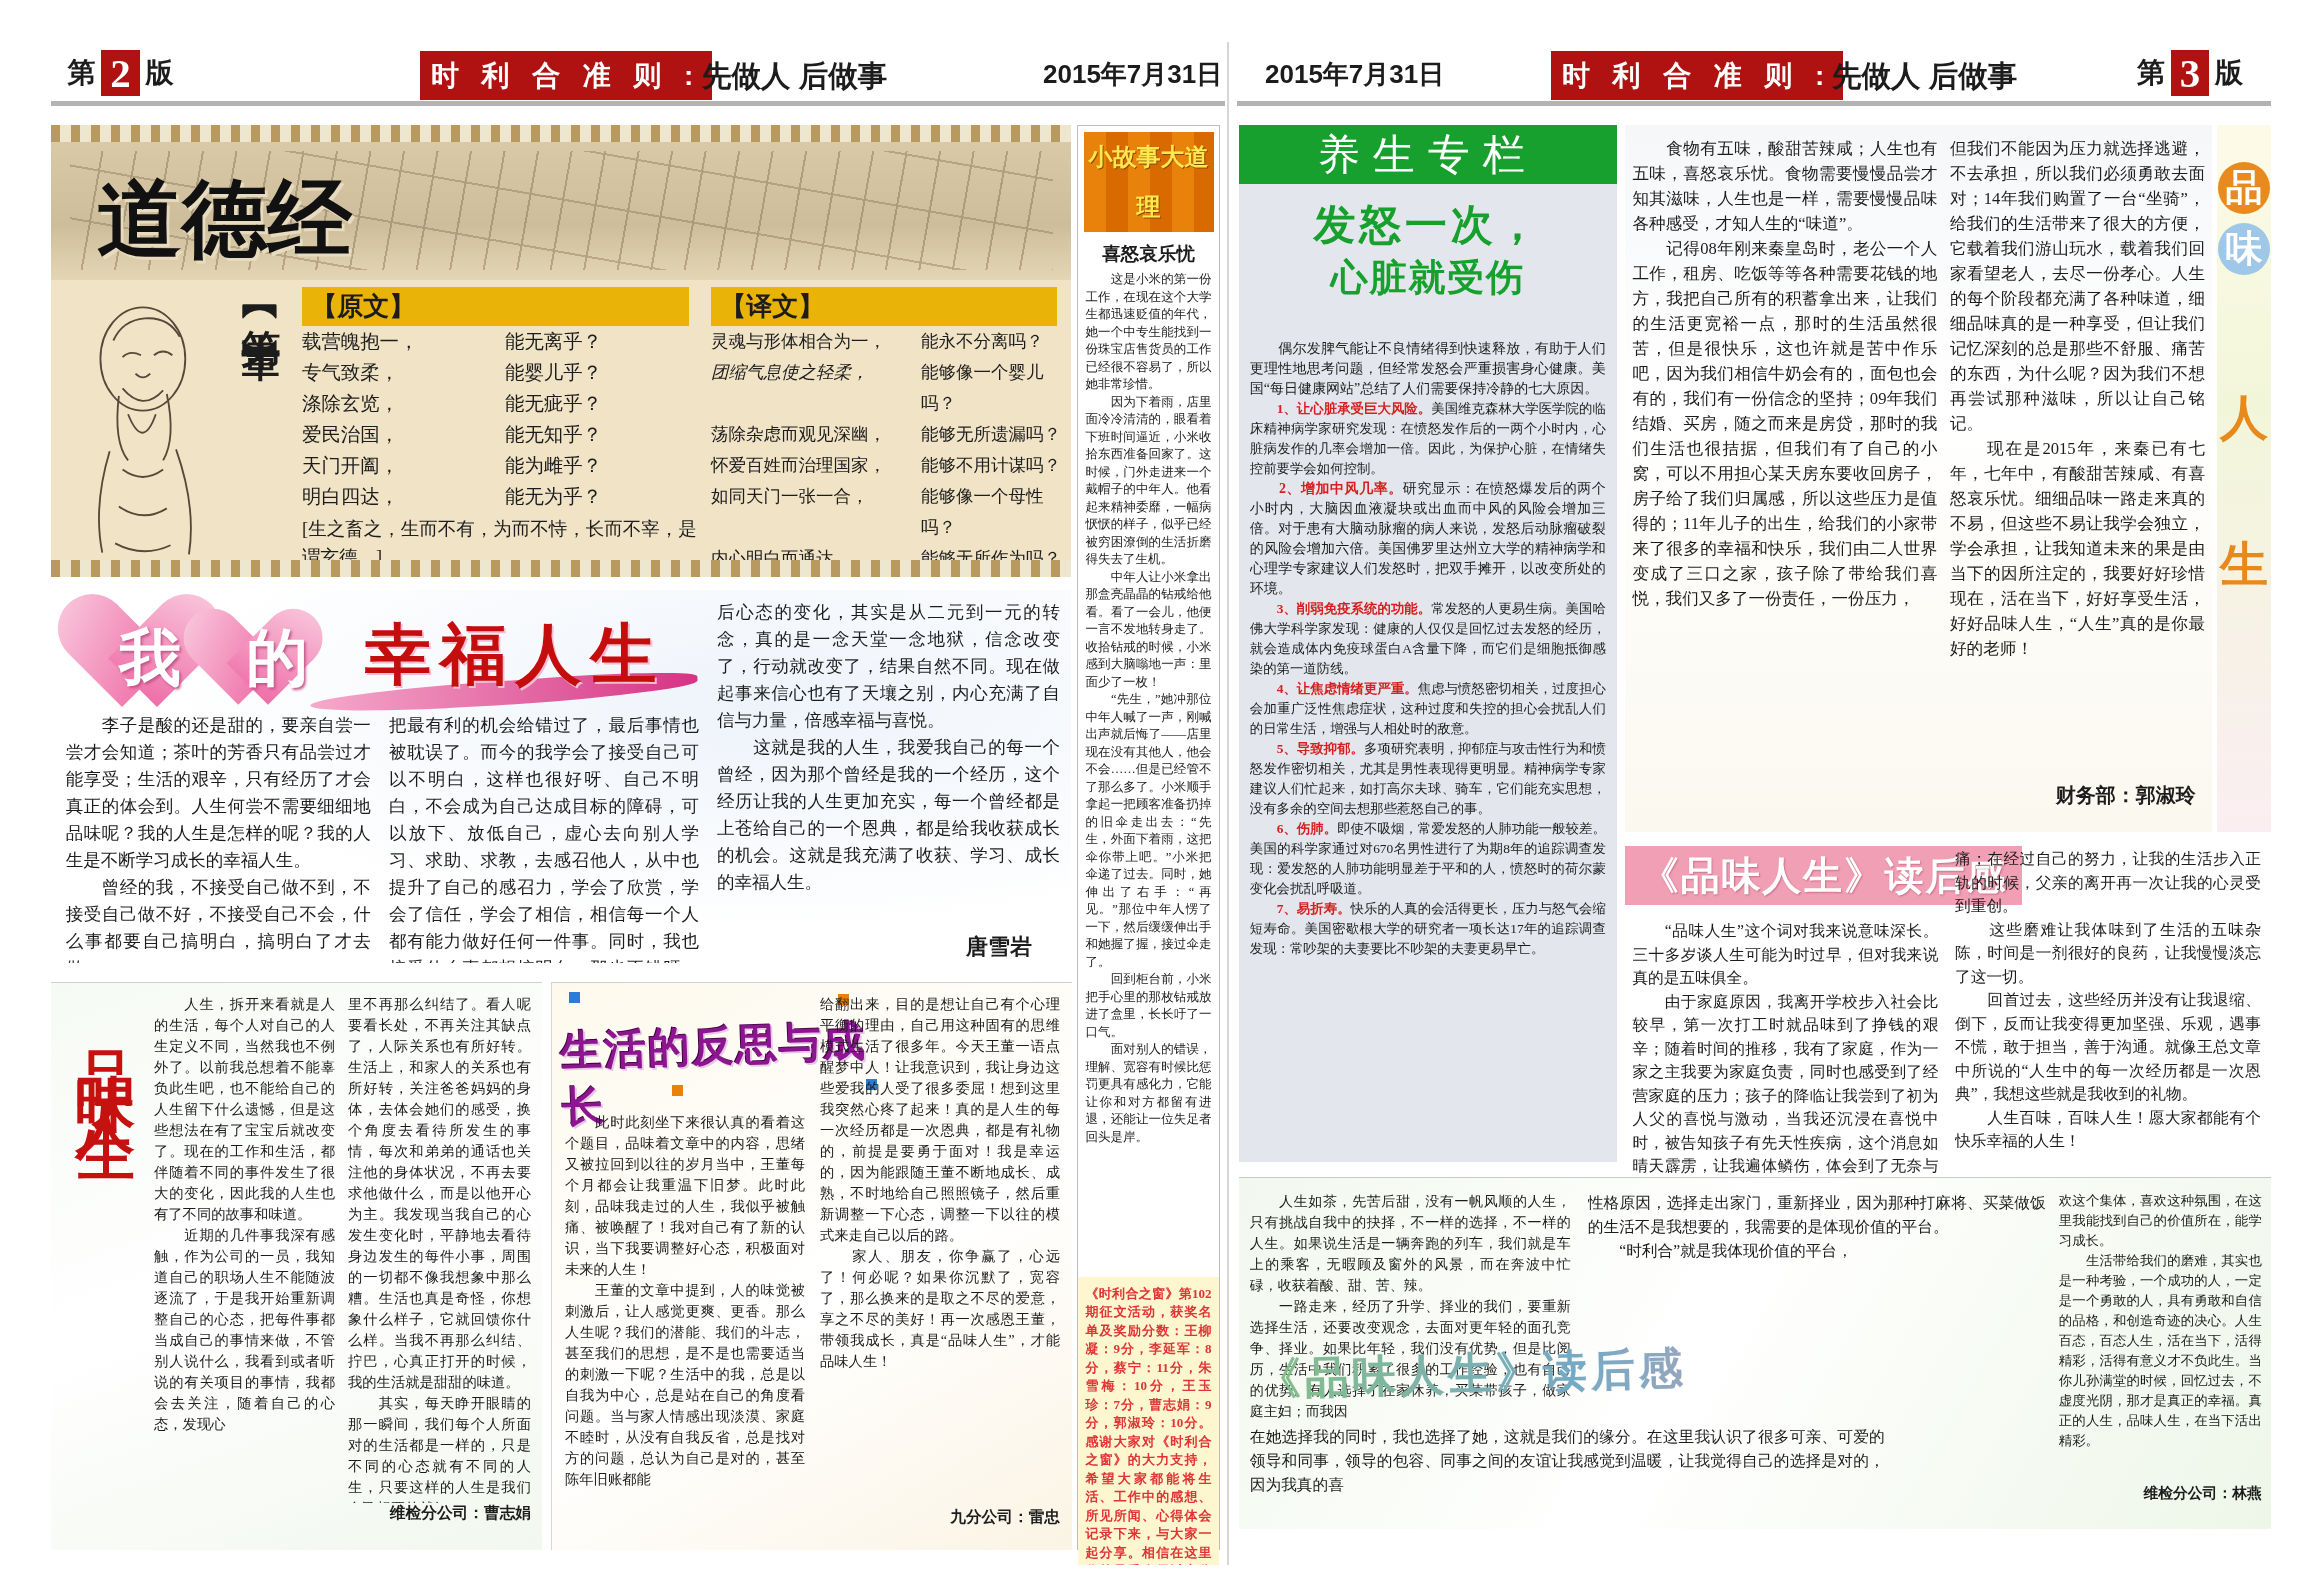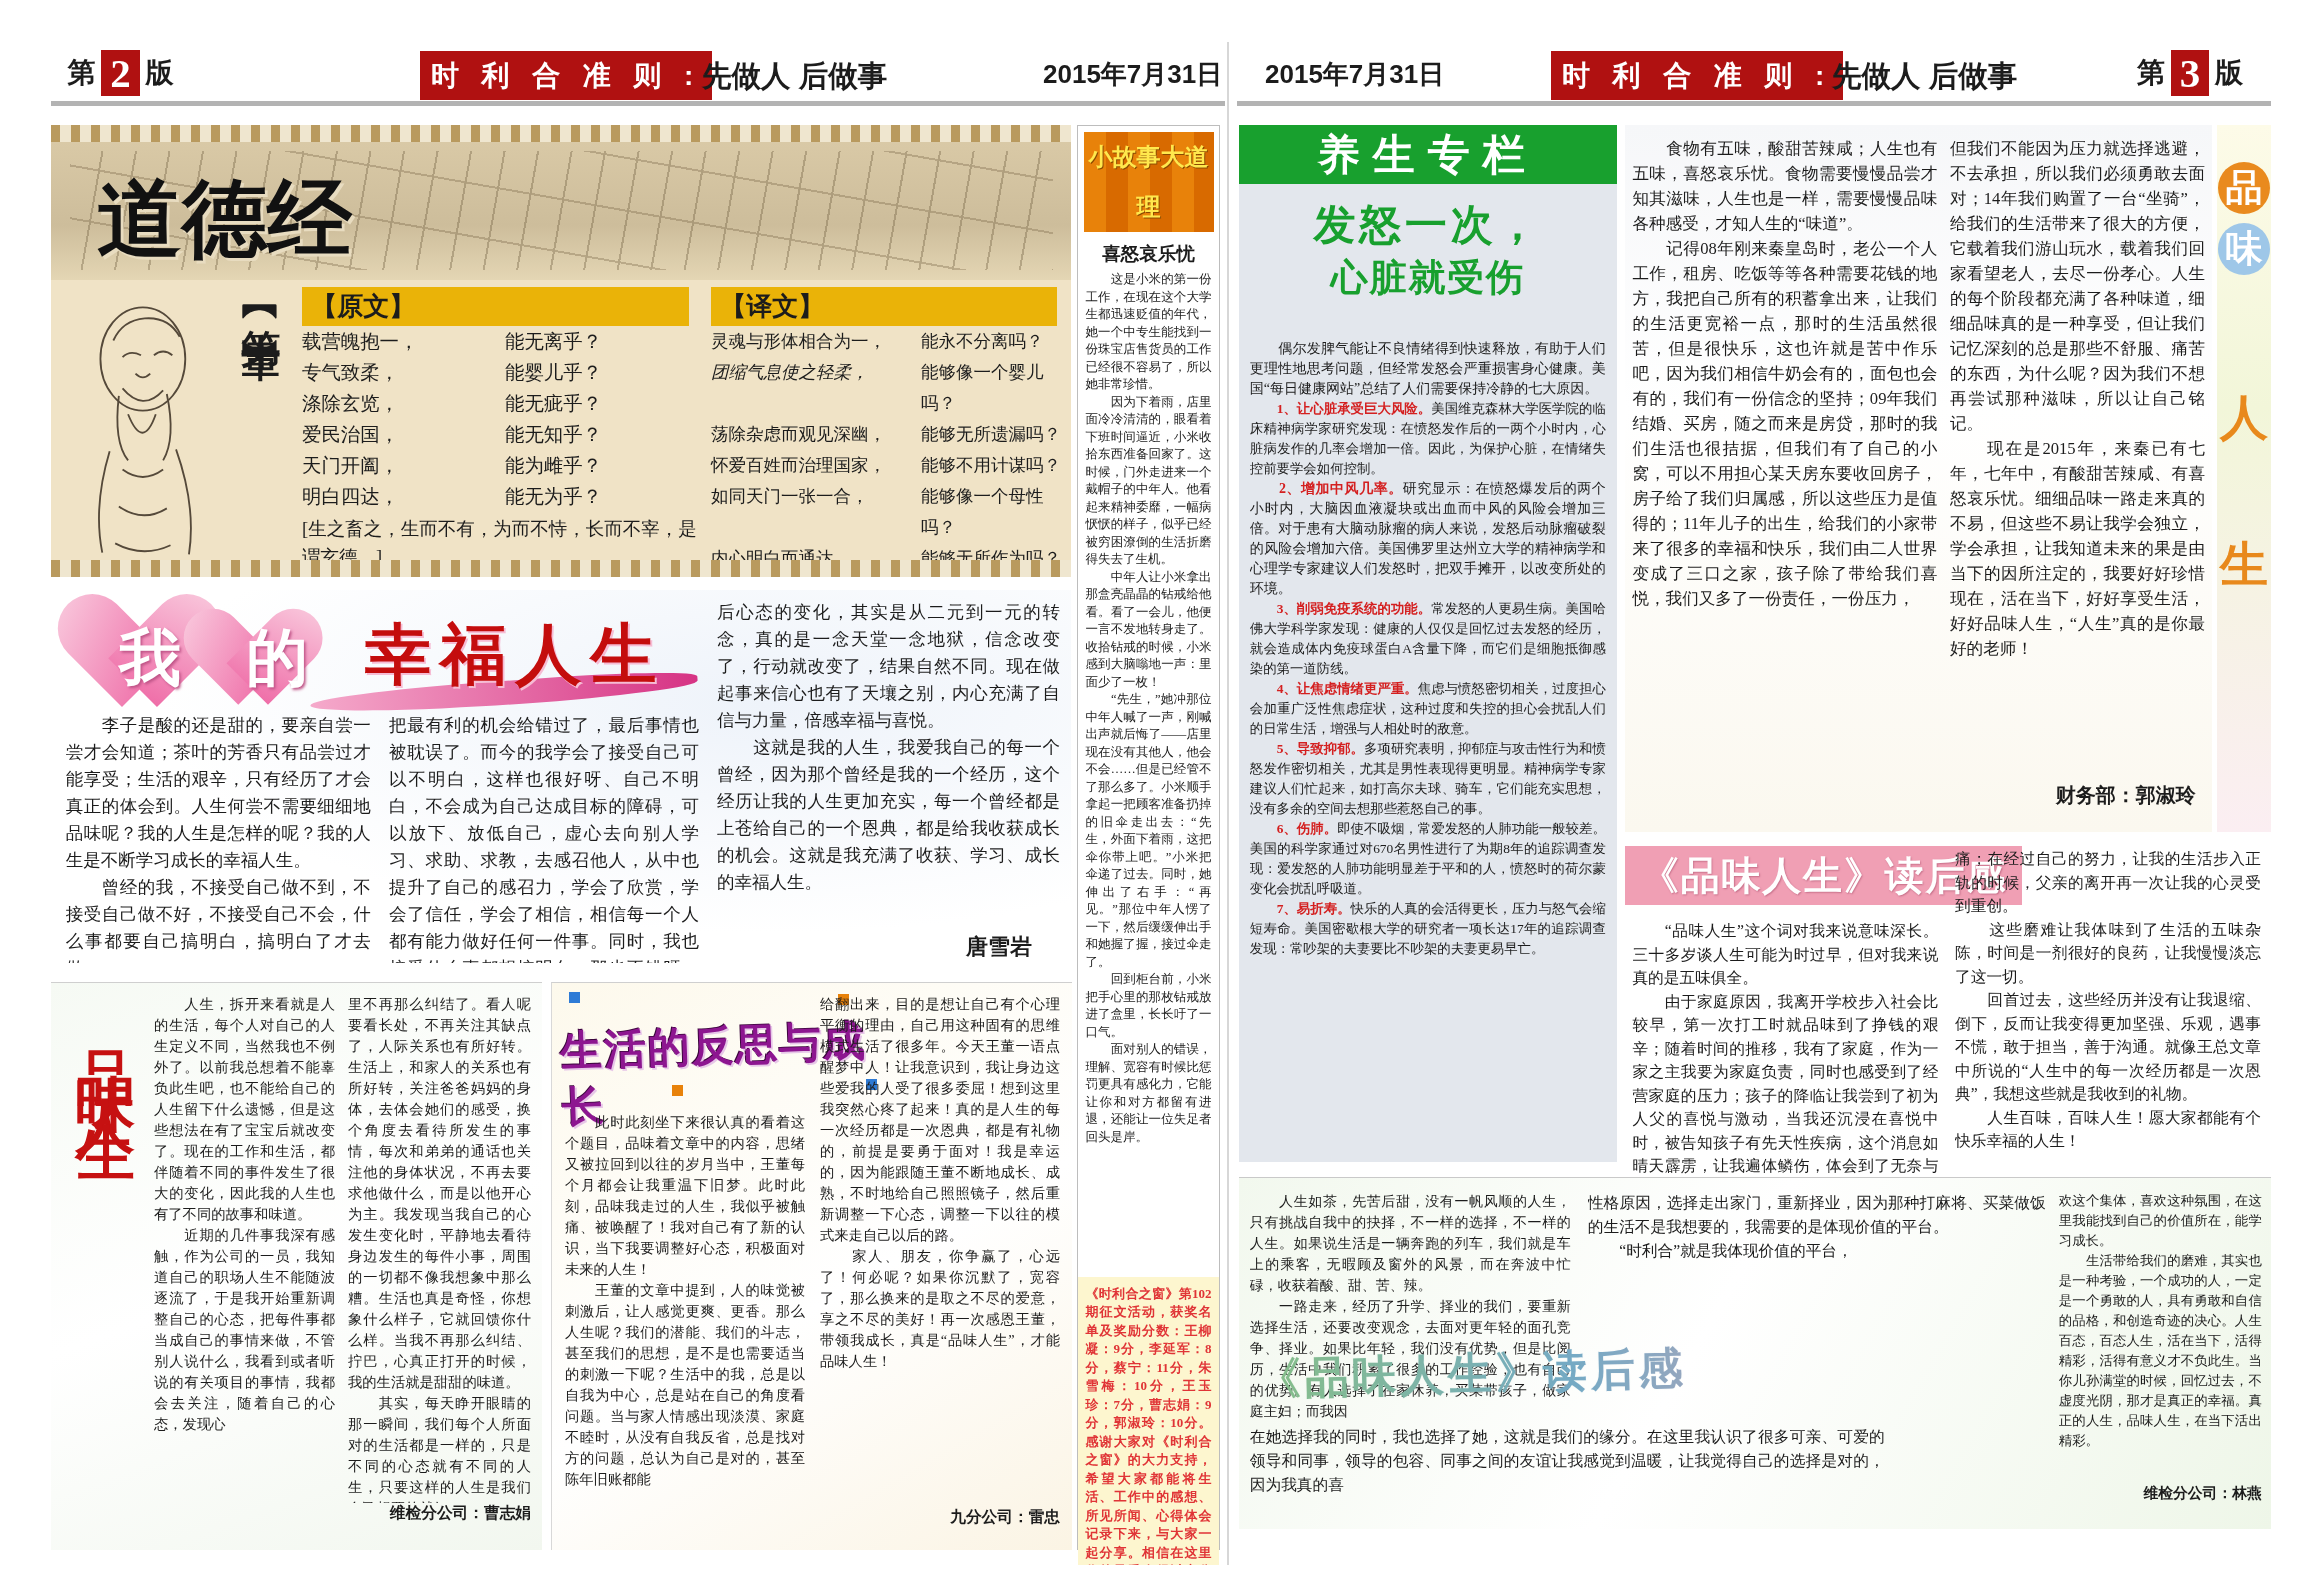--- a/index.html
+++ b/index.html
@@ -73,21 +73,21 @@
   .strip{background:#ffffff;border:0.9px solid #bdbdbd;}
   .strip-hdr{background:repeating-linear-gradient(90deg,#e8820a 0 22px,#d86a00 22px 44px);color:#ffe84d;
              font-weight:bold;font-size:24px;text-align:center;line-height:50px;font-family:"Liberation Sans",sans-serif;
              text-shadow:0.9px 0.9px 0 #8a4a00;}
   .story-title{font-weight:bold;font-size:18.5px;text-align:center;font-family:"Liberation Sans",sans-serif;margin:9.2px 0 5.5px;}
   .story{font-size:12.5px;line-height:17.5px;padding:0 7.4px;}
   .notice{background:#fdf6cf;color:#e03436;font-weight:bold;font-size:13px;line-height:18.5px;padding:7.4px;margin-top:9.2px;}
 
   
   .health{background:#e3e7ed;}
-  .health-band{background:#18a02e;color:#fff;font-size:42px;font-weight:bold;text-align:center;line-height:59px;
+  .health-band{background:#18a02e;color:#fff;font-size:42px;font-weight:normal;text-align:center;line-height:59px;
                letter-spacing:13px;font-family:"Liberation Sans",sans-serif;}
   .health-headline{color:#18a02e;font-weight:bold;text-align:center;font-family:"Liberation Sans",sans-serif;}
   .hl1{font-size:42px;letter-spacing:3.7px;}
   .hl2{font-size:37px;letter-spacing:1.8px;}
   .health-body{font-size:13.4px;line-height:20px;}
   .health-body .lead{color:#d42020;font-weight:bold;}
 
   
   .taste-bg{background:linear-gradient(180deg,#f6f7f9,#ffffff 40%,#fbf8ef);}
   .vstrip{background:linear-gradient(180deg,#fdfbe8,#f2f6d9 40%,#fbeef2);text-align:center;}

